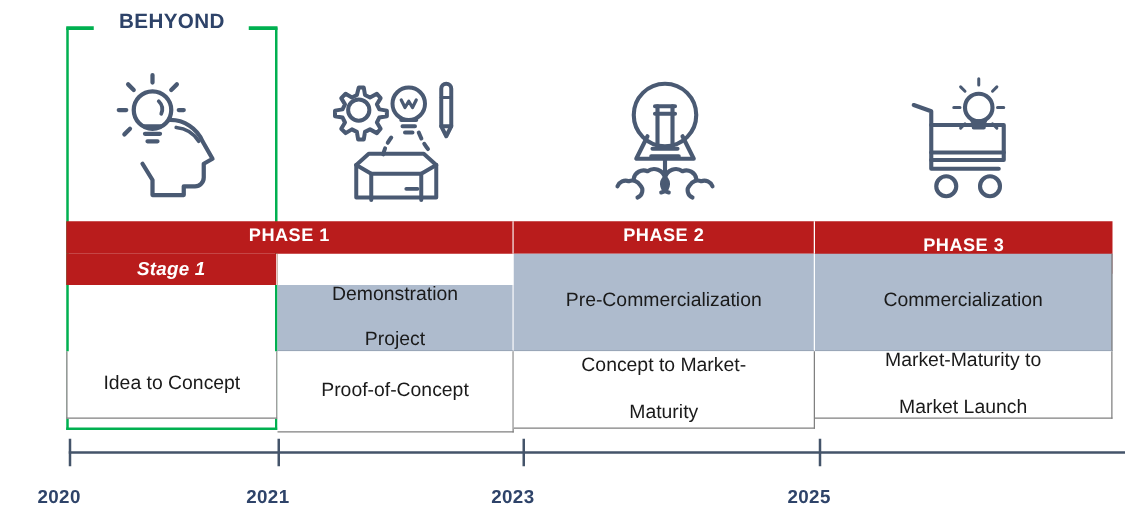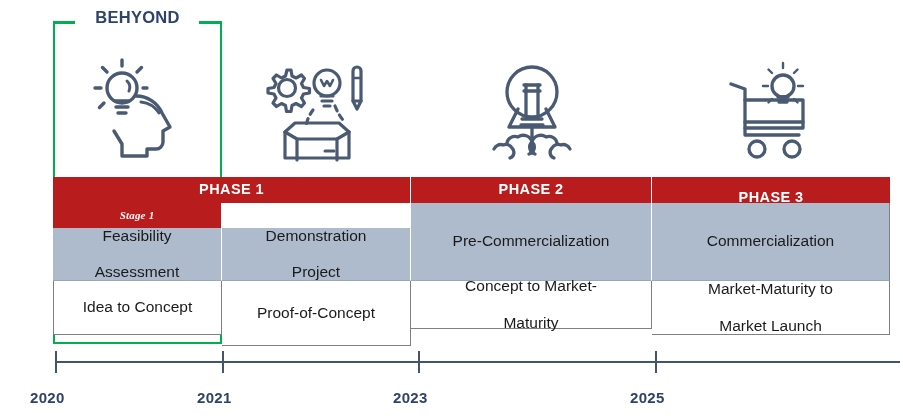--- a/index.html
+++ b/index.html
@@ -92,23 +92,22 @@
     background: #b91c1c;
     color: #ffffff;
     font-weight: bold;
     font-size: 14.5px;
     letter-spacing: 0.4px;
     border-right: 1px solid #ffffff;
   }
   .dark.italic {
     font-style: italic;
     font-weight: bold;
-    font-size: 11px;
+    font-size: 15px;
     letter-spacing: 0.2px;
-    font-family: Liberation Serif, serif;
   }
   .light {
     background: #AEBBCD;
     color: #1a1a1a;
     font-size: 15.5px;
     border-right: 1px solid #ffffff;
     border-bottom: 1px solid #9aa7b8;
   }
   .white {
     background: #ffffff;
@@ -238,46 +237,40 @@
       <span>PHASE 2</span>
     </div>
     <div class="cell dark last" style="left:599px; top:0px; width:238px; height:42px;">
       <span>PHASE 3</span>
     </div>
 
     <div class="cell dark italic" style="left:0px; top:26px; width:169px; height:25px;">
       <span>Stage 1</span>
     </div>
 
-    <div class="cell light" style="left:0px; top:51px; width:169px; height:53px;">
-      <span>
-        <span>Feasibility</span><br>
-        <span>Assessment</span>
-      </span>
-    </div>
     <div class="cell light" style="left:169px; top:51px; width:189px; height:53px;">
       <span>
         <span>Demonstration</span><br>
         <span>Project</span>
       </span>
     </div>
     <div class="cell light" style="left:358px; top:26px; width:241px; height:78px;">
       <span>Pre-Commercialization</span>
     </div>
     <div class="cell light last" style="left:599px; top:26px; width:238px; height:78px;">
       <span>Commercialization</span>
     </div>
 
     <div class="cell white first" style="left:0px; top:104px; width:169px; height:54px;">
       <span>Idea to Concept</span>
     </div>
     <div class="cell white" style="left:169px; top:104px; width:189px; height:65px;">
       <span>Proof-of-Concept</span>
     </div>
-    <div class="cell white" style="left:358px; top:104px; width:241px; height:48px;">
+    <div class="cell white" style="left:358px; top:104px; width:241px; height:62px;">
       <span>
         <span>Concept to Market-</span><br>
         <span>Maturity</span>
       </span>
     </div>
     <div class="cell white last" style="left:599px; top:104px; width:238px; height:54px;">
       <span>
         <span>Market-Maturity to</span><br>
         <span>Market Launch</span>
       </span>

